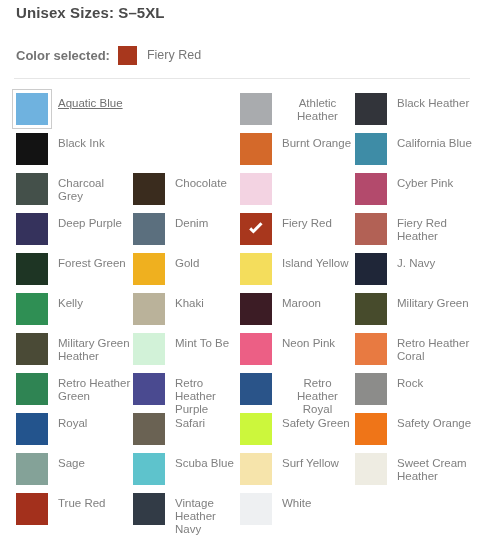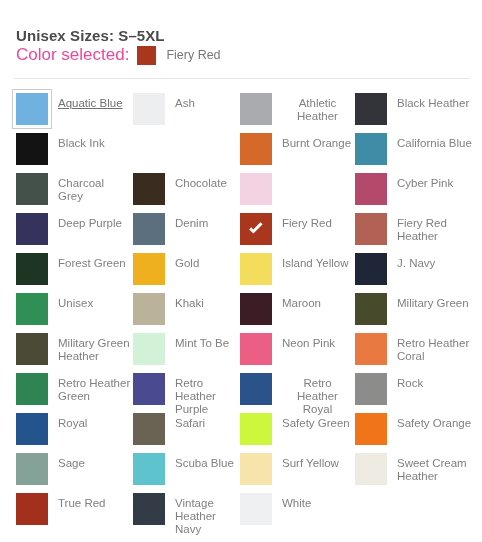--- a/index.html
+++ b/index.html
@@ -16,35 +16,34 @@
   }
 
   #page-title {
     position: absolute;
     left: 16px;
     top: 4px;
     font-size: 15px;
     font-weight: bold;
     color: #4a4a4a;
     letter-spacing: 0.1px;
-    margin-top: 23px;
   }
 
   #selected-row {
     position: absolute;
     left: 16px;
     top: 46px;
     display: flex;
     align-items: center;
     height: 18px;
   }
   #selected-label {
-    font-size: 17px;
-    font-weight: normal;
-    color: #ec4899;
+    font-size: 13px;
+    font-weight: bold;
+    color: #737373;
   }
   #selected-chip {
     width: 19px;
     height: 19px;
     margin-left: 8px;
     margin-right: 10px;
     display: inline-block;
   }
   #selected-name {
     font-size: 12.5px;
@@ -130,24 +129,20 @@
   <span id="selected-name">Fiery Red</span>
 </div>
 
 <div id="divider"></div>
 
 <div id="swatch-grid">
     <div class="swatch-row">
       <div class="swatch-cell col0">
         <div class="swatch-box hovered" style="background: rgb(111, 178, 223);"></div>
         <div class="swatch-label hovered">Aquatic Blue</div>
-      </div>
-      <div class="swatch-cell col1">
-        <div class="swatch-box" style="background: rgb(236, 238, 240);"></div>
-        <div class="swatch-label">Ash</div>
       </div>
       <div class="swatch-cell col2">
         <div class="swatch-box" style="background: rgb(169, 171, 174);"></div>
         <div class="swatch-label">Athletic Heather</div>
       </div>
       <div class="swatch-cell col3">
         <div class="swatch-box" style="background: rgb(50, 52, 58);"></div>
         <div class="swatch-label">Black Heather</div>
       </div>
     </div>
@@ -220,21 +215,21 @@
         <div class="swatch-label">Island Yellow</div>
       </div>
       <div class="swatch-cell col3">
         <div class="swatch-box" style="background: rgb(31, 38, 56);"></div>
         <div class="swatch-label">J. Navy</div>
       </div>
     </div>
     <div class="swatch-row">
       <div class="swatch-cell col0">
         <div class="swatch-box" style="background: rgb(47, 143, 84);"></div>
-        <div class="swatch-label">Unisex</div>
+        <div class="swatch-label">Kelly</div>
       </div>
       <div class="swatch-cell col1">
         <div class="swatch-box" style="background: rgb(186, 178, 154);"></div>
         <div class="swatch-label">Khaki</div>
       </div>
       <div class="swatch-cell col2">
         <div class="swatch-box" style="background: rgb(60, 28, 37);"></div>
         <div class="swatch-label">Maroon</div>
       </div>
       <div class="swatch-cell col3">

